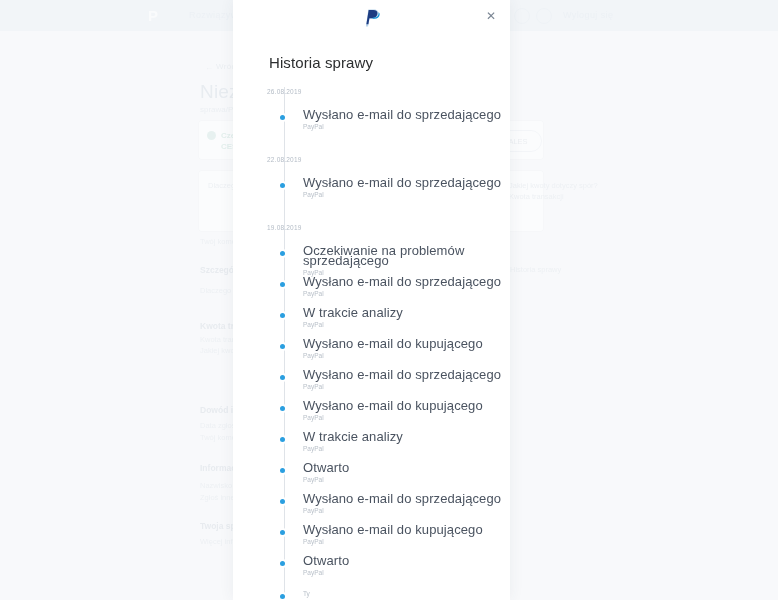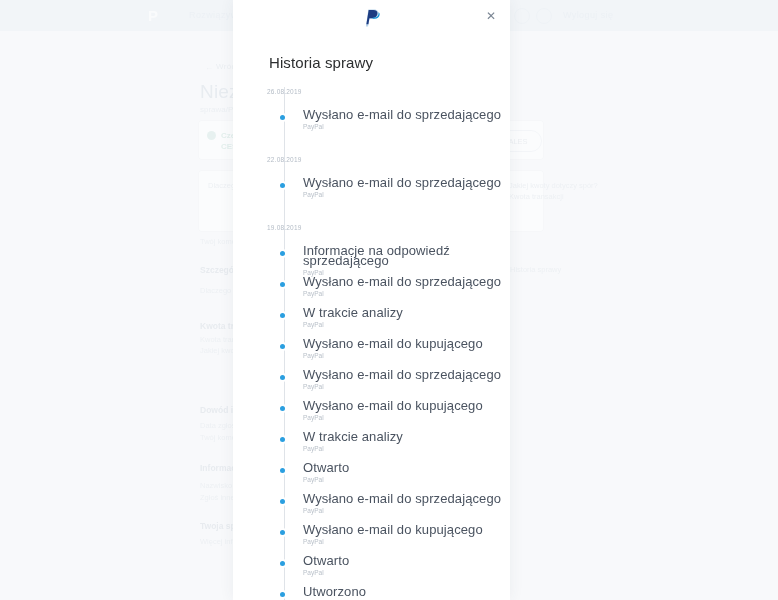--- a/index.html
+++ b/index.html
@@ -200,21 +200,21 @@
           <div class="tl-item">
             <span class="tl-dot" style="background: rgb(43, 159, 224);"></span>
             <div class="tl-label">Wysłano e-mail do sprzedającego</div>
             <div class="tl-actor">PayPal</div>
           </div>
           <div class="tl-spacer"></div>
           <div class="tl-group-date">19.08.2019</div>
           <div class="tl-spacer"></div>
           <div class="tl-item">
             <span class="tl-dot" style="background: rgb(43, 159, 224);"></span>
-            <div class="tl-label">Informacje na odpowiedź sprzedającego</div>
+            <div class="tl-label">Oczekiwanie na problemów sprzedającego</div>
             <div class="tl-actor">PayPal</div>
           </div>
           <div class="tl-item">
             <span class="tl-dot" style="background: rgb(43, 159, 224);"></span>
             <div class="tl-label">Wysłano e-mail do sprzedającego</div>
             <div class="tl-actor">PayPal</div>
           </div>
           <div class="tl-item">
             <span class="tl-dot" style="background: rgb(43, 159, 224);"></span>
             <div class="tl-label">W trakcie analizy</div>
@@ -255,19 +255,18 @@
             <div class="tl-label">Wysłano e-mail do kupującego</div>
             <div class="tl-actor">PayPal</div>
           </div>
           <div class="tl-item">
             <span class="tl-dot" style="background: rgb(43, 159, 224);"></span>
             <div class="tl-label">Otwarto</div>
             <div class="tl-actor">PayPal</div>
           </div>
           <div class="tl-item">
             <span class="tl-dot" style="background: rgb(43, 159, 224);"></span>
-            <div class="tl-label">Utworzono</div>
             <div class="tl-actor">Ty</div>
           </div>
         </div>
     </div>
   </div>
 </div>
 
 </body></html>

